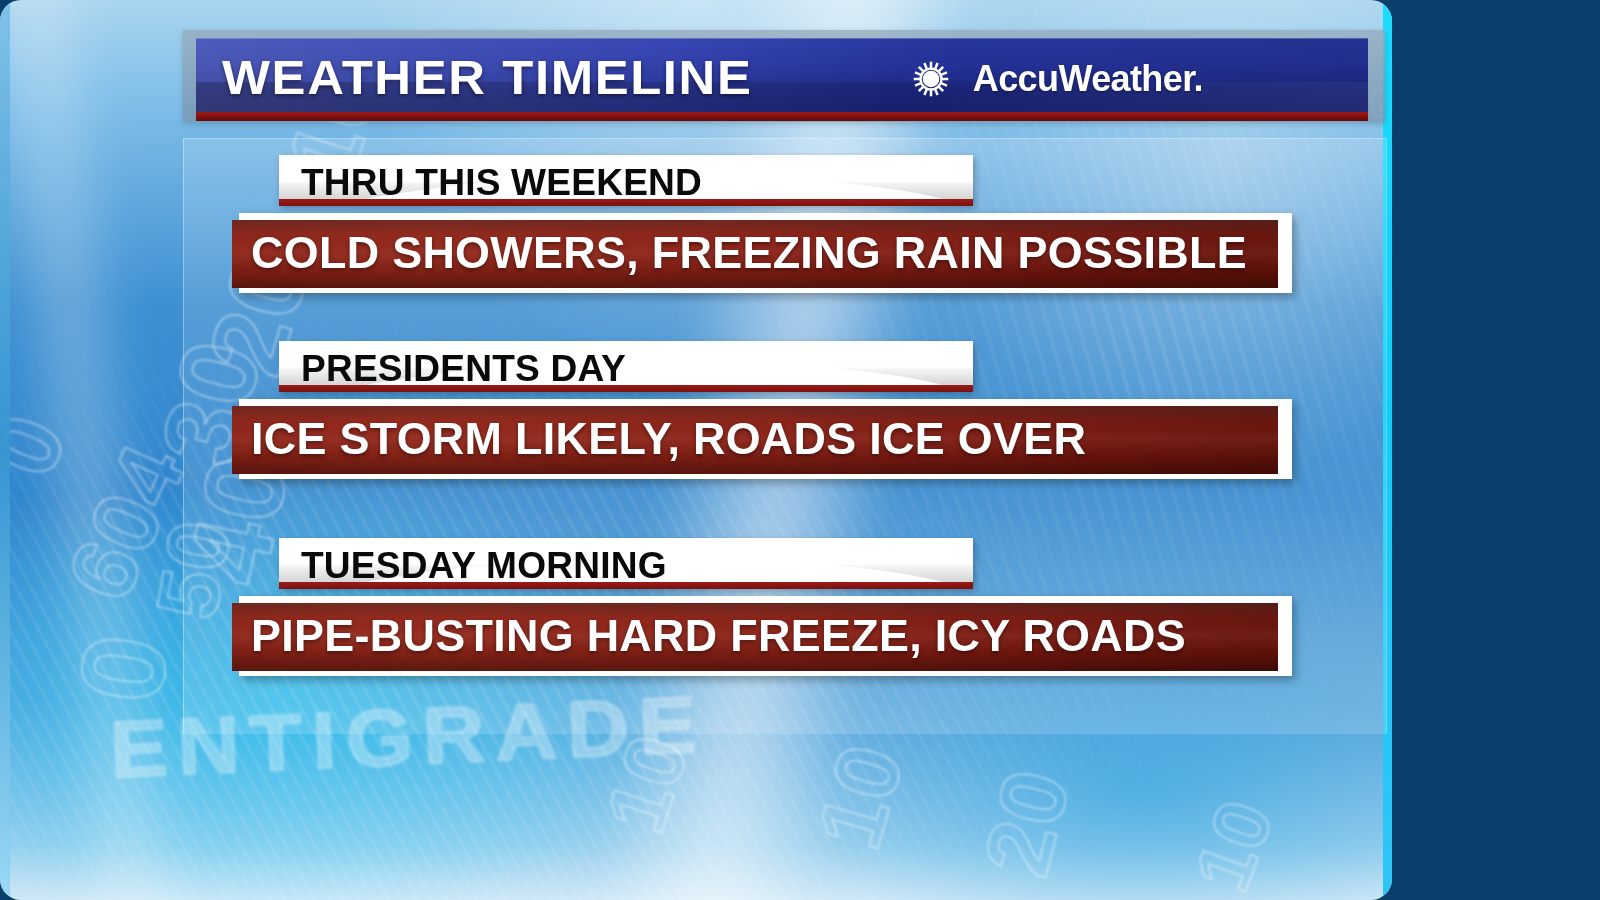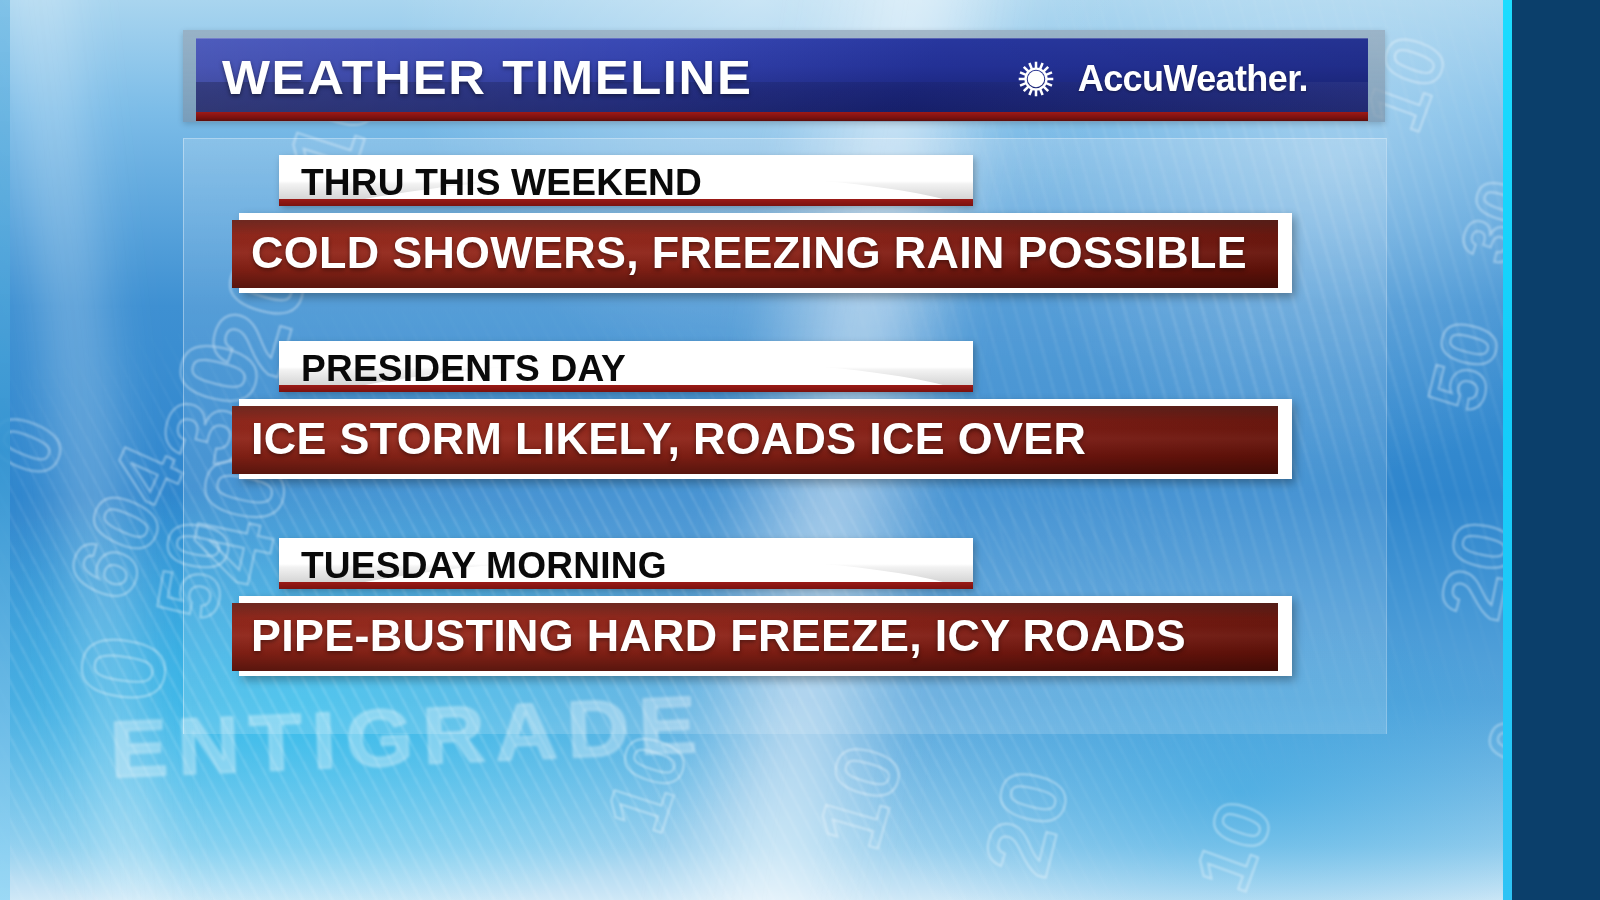--- a/index.html
+++ b/index.html
@@ -2,24 +2,25 @@
 <html><head>
 <meta charset="utf-8">
 <style>
   html, body {
     margin: 0;
     padding: 0;
     background: #0b3f6b;
   }
   #stage {
     position: relative;
-    width: 1512px;
+    width: 1392px;
     height: 900px;
     overflow: hidden;
     font-family: "Liberation Sans", sans-serif;
+    border-radius: 21px;
   }
 
   
   .bg-base {
     position: absolute;
     inset: 0;
     background:
       linear-gradient(180deg, #a9d5ef 0%, #7dbde8 12%, #3e90d2 34%, #2f86cd 55%, #58a6dc 78%, #9bd0ee 94%, #cfe8f7 100%);
   }
   .bg-wash {
@@ -181,21 +182,21 @@
     letter-spacing: 1.5px;
     color: #ffffff;
     text-shadow: 0 2px 4px rgba(0,0,0,0.45);
     z-index: 4;
     white-space: nowrap;
     transform: scaleX(1.06);
     transform-origin: left center;
   }
   .logo {
     position: absolute;
-    right: 204px;
+    right: 189px;
     top: 58px;
     display: flex;
     align-items: center;
     gap: 24px;
     z-index: 4;
   }
   .logo-sun { width: 36px; height: 36px; display: block; }
   .logo-text {
     font-size: 36px;
     font-weight: 700;

